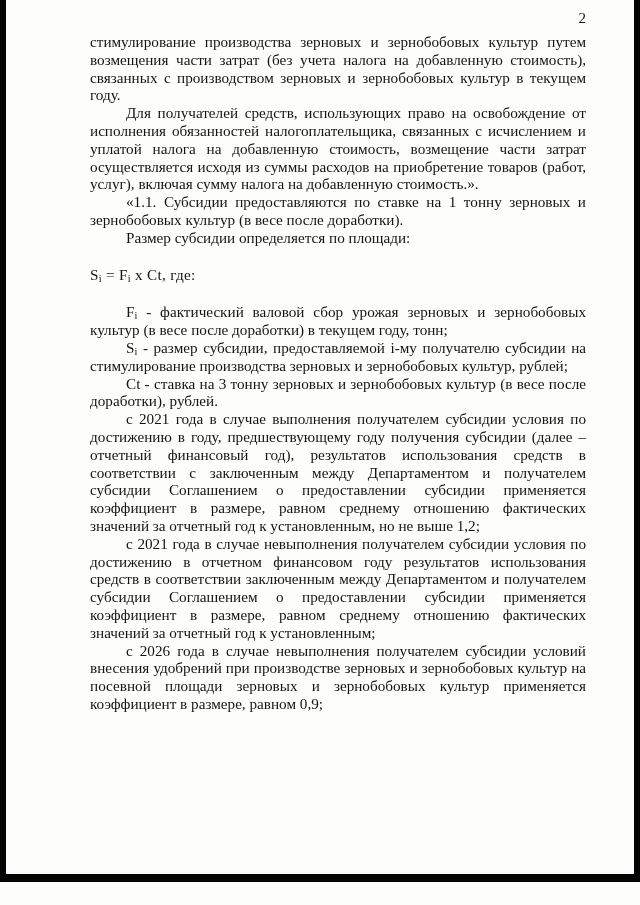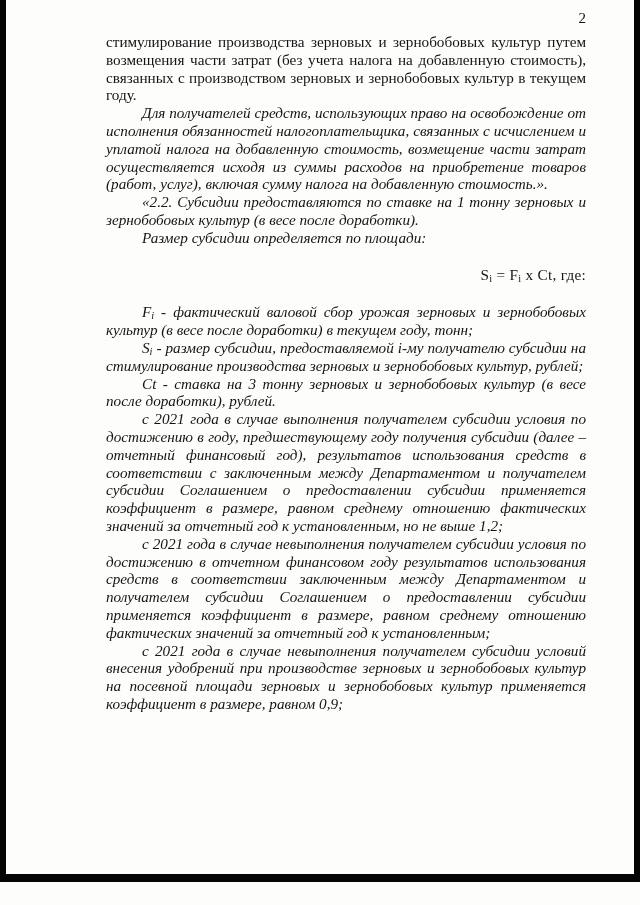--- a/index.html
+++ b/index.html
@@ -18,35 +18,35 @@
   .edge-bottom{ position: absolute; left: 0; top: 874px; width: 639px; height: 8px; background: #050505; }
 
   .page-number {
     position: absolute;
     top: 10px;
     right: 54px;
     font-size: 15px;
   }
   .text-block {
     position: absolute;
-    left: 106px;
+    left: 90px;
     right: 54px;
     top: 33px;
   }
   .para {
     margin: 0;
     font-size: 15.2px;
     line-height: 17.8px;
     text-align: justify;
     text-justify: inter-word;
   }
-  .para.indent   { text-indent: 36px; font-style: italic; }
+  .para.indent   { text-indent: 36px; }
   .para.noindent { text-indent: 0; }
   .para.formula  {
-    text-align: right;
+    text-align: left;
     text-indent: 0;
     margin: 19px 0 20px 0;
     letter-spacing: 0.3px;
   }
   .para sub {
     font-size: 0.68em;
     line-height: 0;
     vertical-align: -0.22em;
   }
 </style>
@@ -56,23 +56,23 @@
 <div class="page">
   <div class="edge-left"></div>
   <div class="edge-right"></div>
   <div class="edge-bottom"></div>
 
   <div class="page-number">2</div>
 
   <div class="text-block">
       <p class="para noindent">стимулирование производства зерновых и зернобобовых культур путем возмещения части затрат (без учета налога на добавленную стоимость), связанных с производством зерновых и зернобобовых культур в текущем году.</p>
       <p class="para indent">Для получателей средств, использующих право на освобождение от исполнения обязанностей налогоплательщика, связанных с исчислением и уплатой налога на добавленную стоимость, возмещение части затрат осуществляется исходя из суммы расходов на приобретение товаров (работ, услуг), включая сумму налога на добавленную стоимость.».</p>
-      <p class="para indent">«2.2. Субсидии предоставляются по ставке на 1 тонну зерновых и зернобобовых культур (в весе после доработки).</p>
+      <p class="para indent">«1.1. Субсидии предоставляются по ставке на 1 тонну зерновых и зернобобовых культур (в весе после доработки).</p>
       <p class="para indent">Размер субсидии определяется по площади:</p>
       <p class="para formula">S<sub>i</sub> = F<sub>i</sub> x Ct, где:</p>
       <p class="para indent">F<sub>i</sub> - фактический валовой сбор урожая зерновых и зернобобовых культур (в весе после доработки) в текущем году, тонн;</p>
       <p class="para indent">S<sub>i</sub> - размер субсидии, предоставляемой i-му получателю субсидии на стимулирование производства зерновых и зернобобовых культур, рублей;</p>
       <p class="para indent">Ct - ставка на 3 тонну зерновых и зернобобовых культур (в весе после доработки), рублей.</p>
       <p class="para indent">с 2021 года в случае выполнения получателем субсидии условия по достижению в году, предшествующему году получения субсидии (далее – отчетный финансовый год), результатов использования средств в соответствии с заключенным между Департаментом и получателем субсидии Соглашением о предоставлении субсидии применяется коэффициент в размере, равном среднему отношению фактических значений за отчетный год к установленным, но не выше 1,2;</p>
       <p class="para indent">с 2021 года в случае невыполнения получателем субсидии условия по достижению в отчетном финансовом году результатов использования средств в соответствии заключенным между Департаментом и получателем субсидии Соглашением о предоставлении субсидии применяется коэффициент в размере, равном среднему отношению фактических значений за отчетный год к установленным;</p>
-      <p class="para indent">с 2021 года в случае невыполнения получателем субсидии условий внесения удобрений при производстве зерновых и зернобобовых культур на посевной площади зерновых и зернобобовых культур применяется коэффициент в размере, равном 0,9;</p>
+      <p class="para indent">с 2026 года в случае невыполнения получателем субсидии условий внесения удобрений при производстве зерновых и зернобобовых культур на посевной площади зерновых и зернобобовых культур применяется коэффициент в размере, равном 0,9;</p>
     </div>
 </div>
 
 </body></html>

